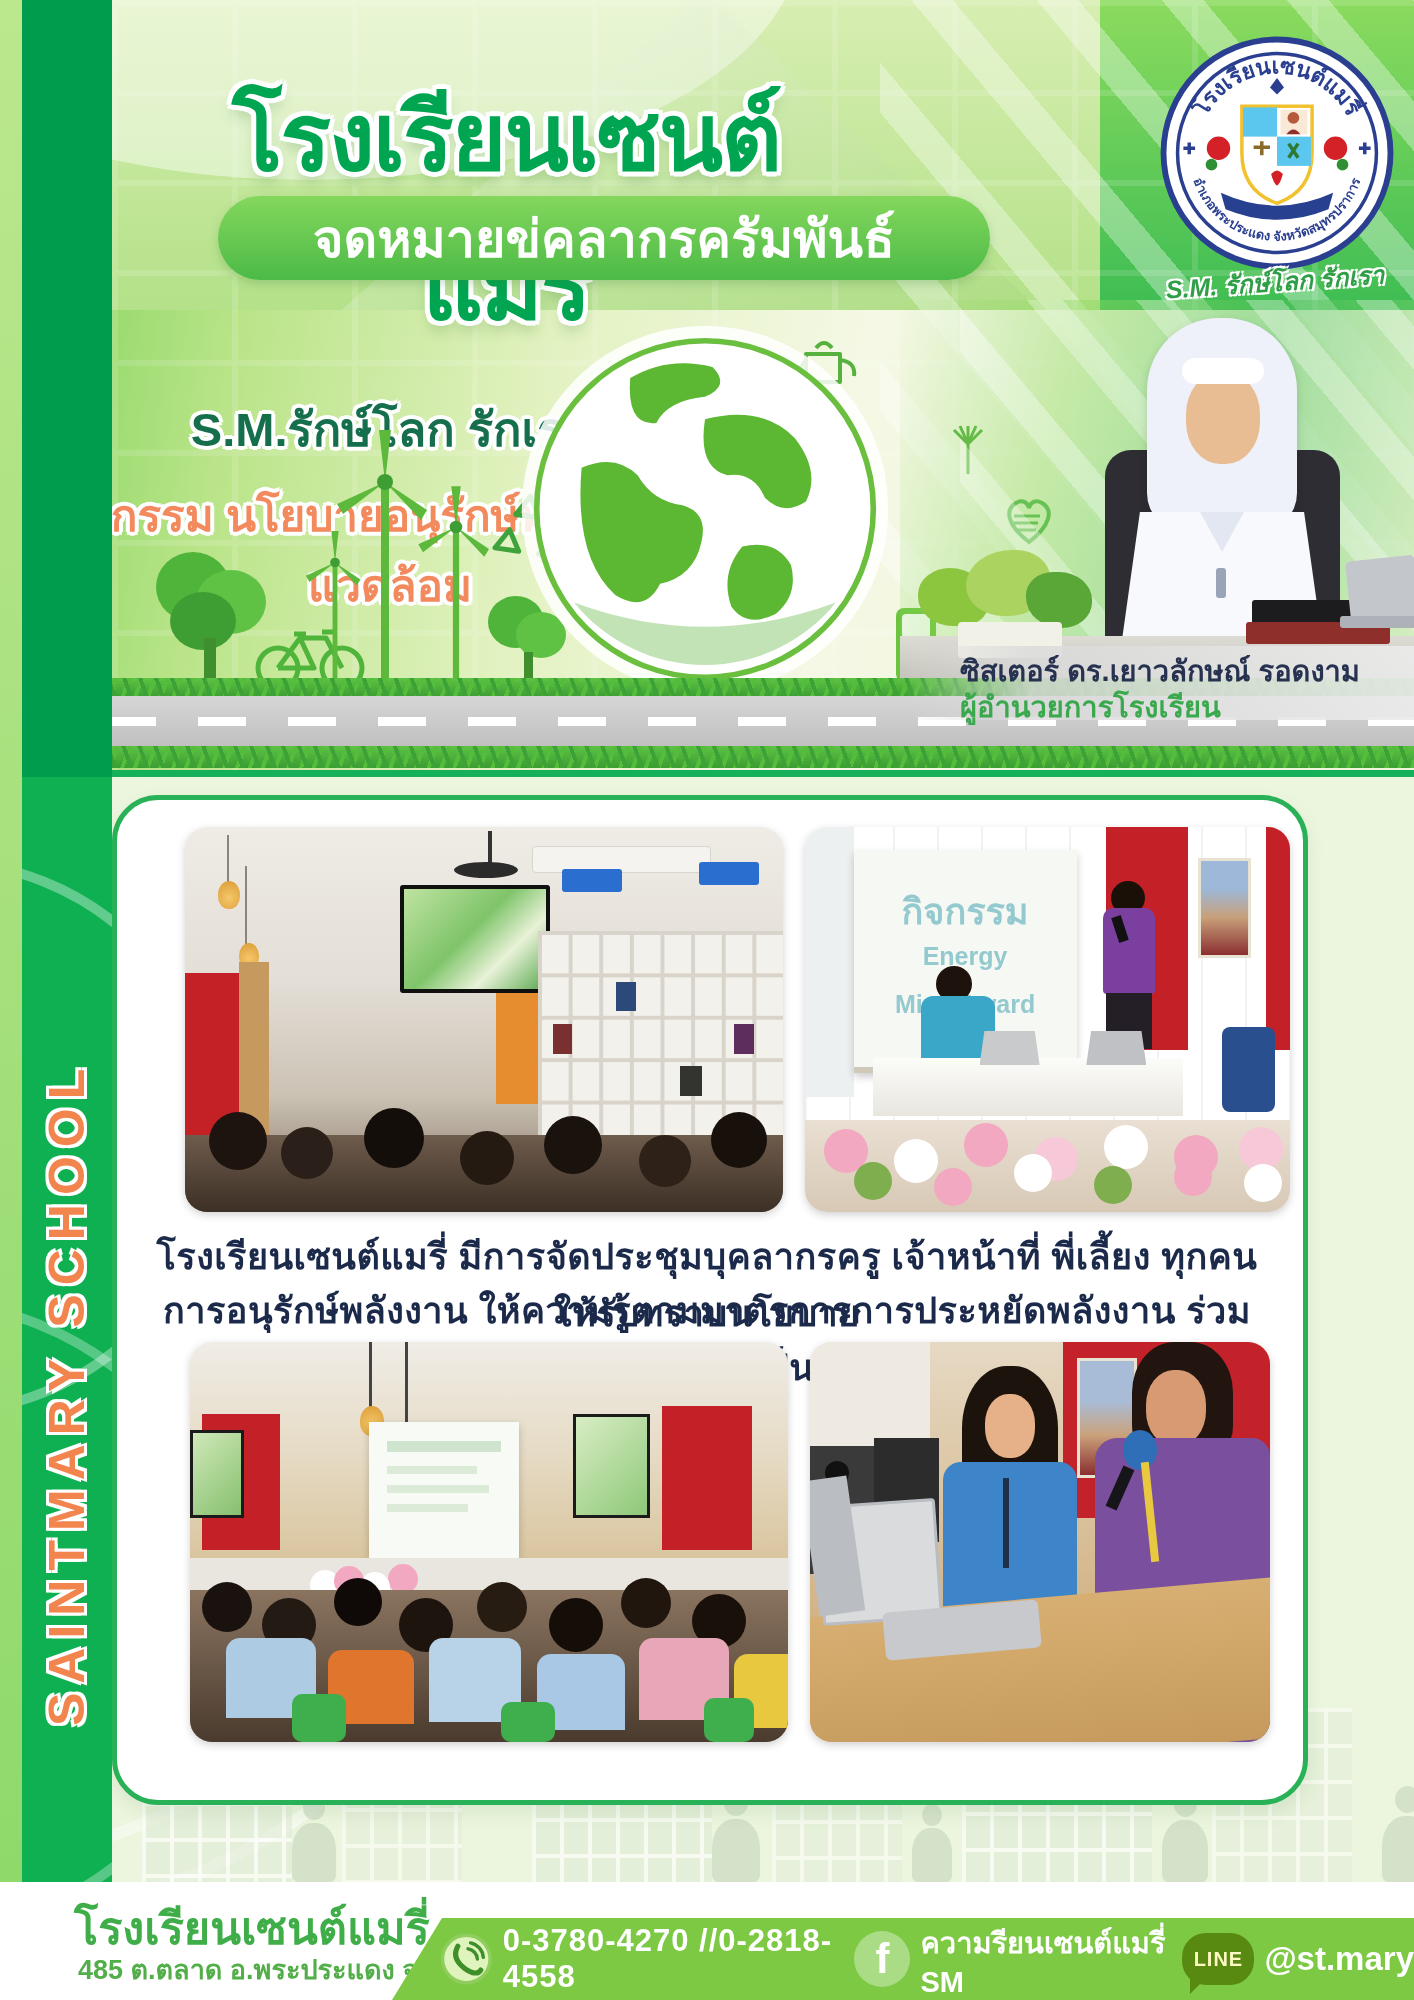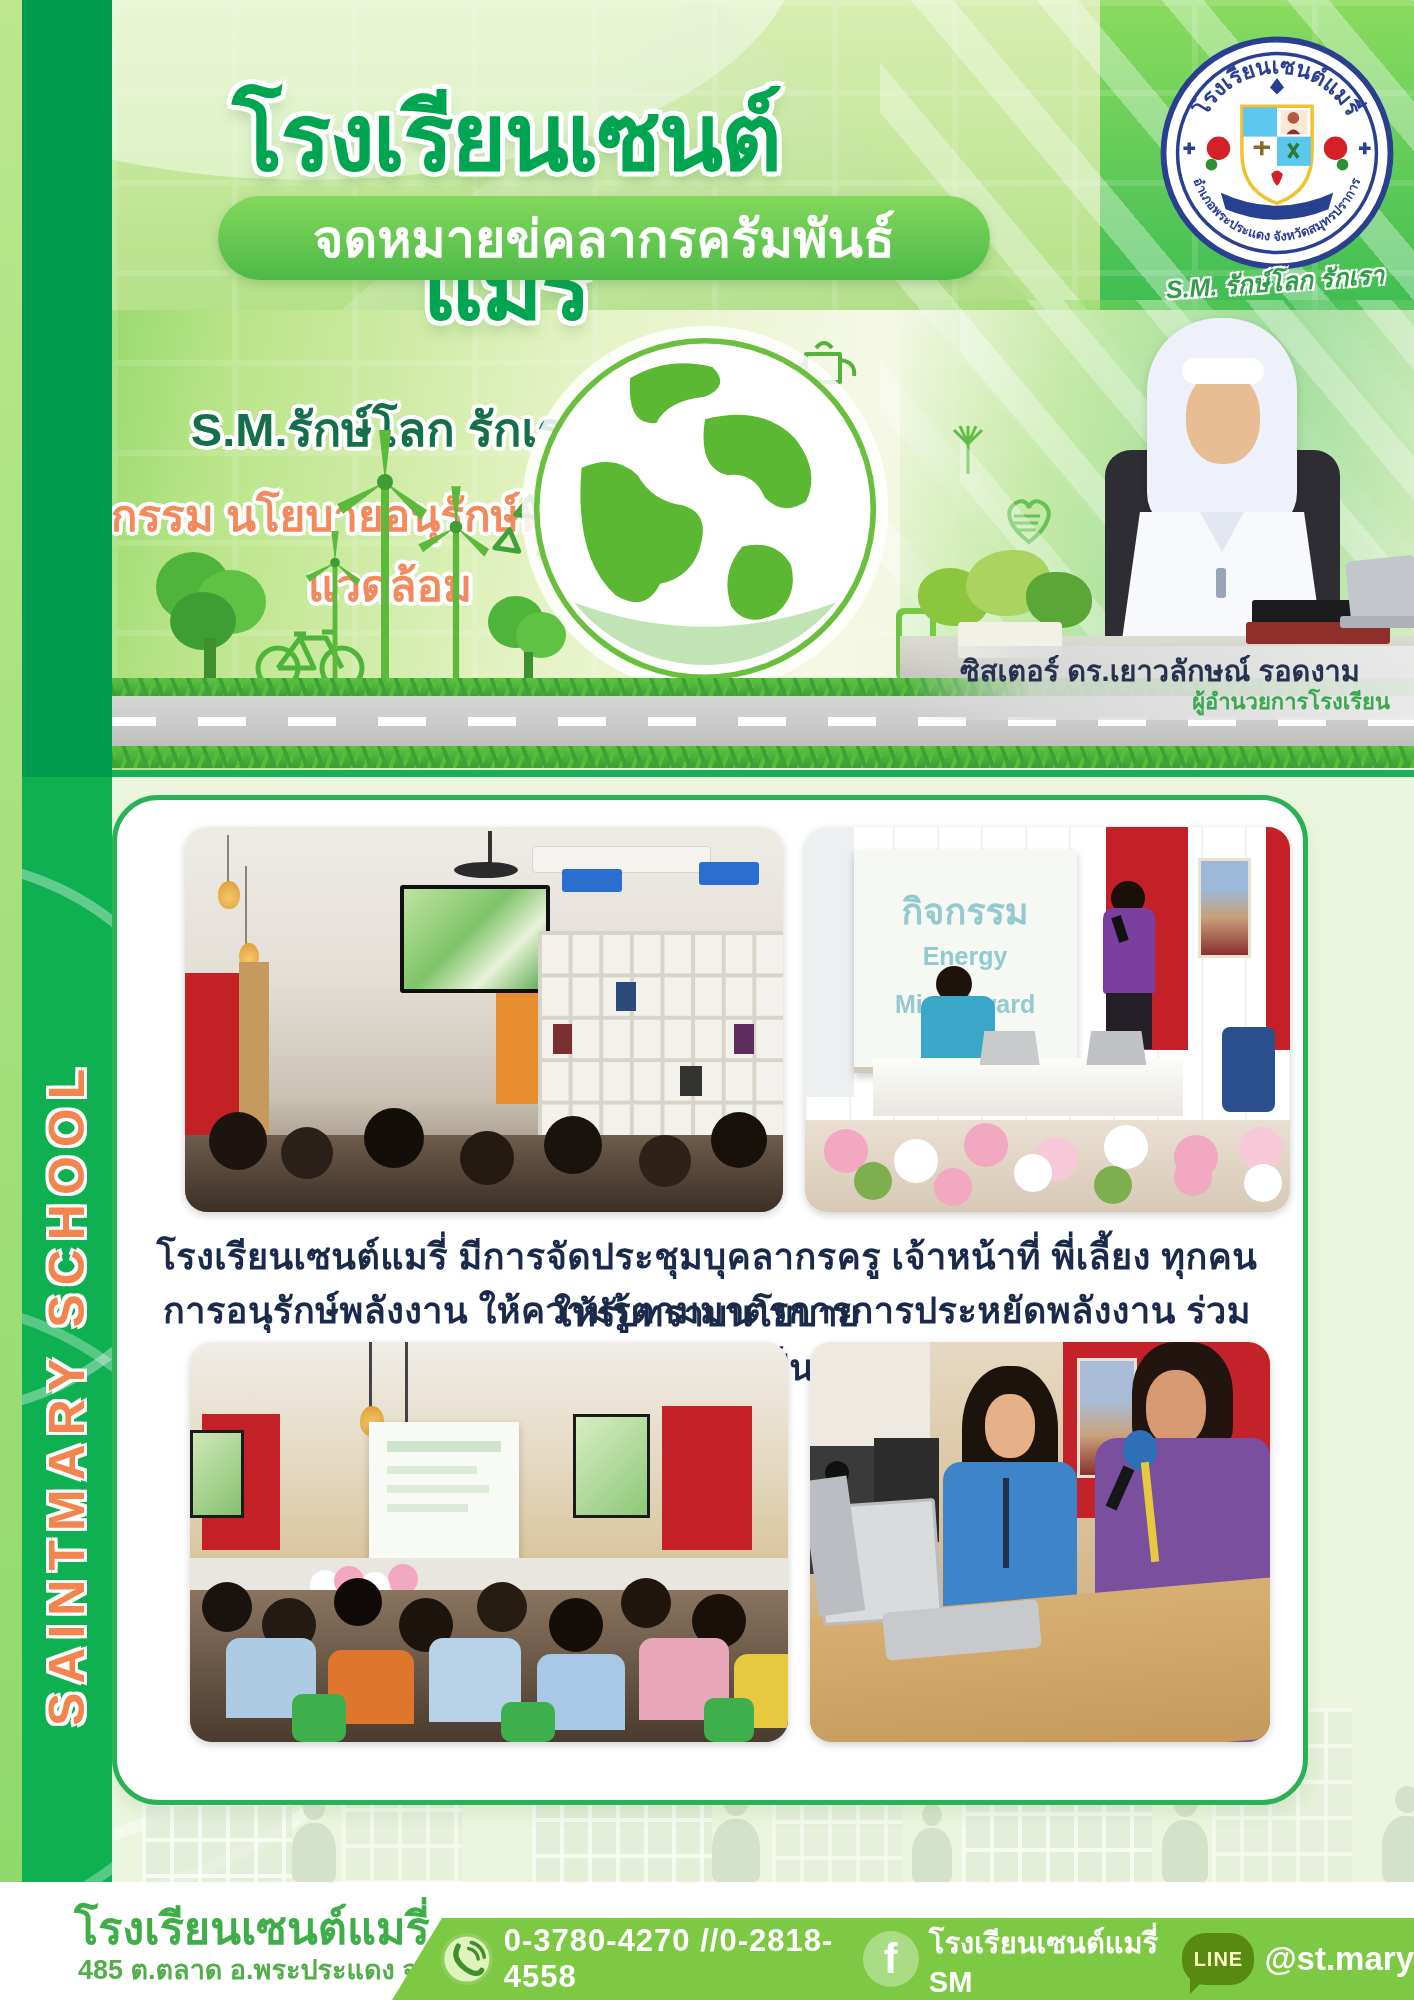--- a/index.html
+++ b/index.html
@@ -39,21 +39,21 @@
                   linear-gradient(180deg,#5ec344,#3b9c31)}
   .road{left:108px;top:696px;width:1306px;height:52px;background:linear-gradient(180deg,#d6d6d6,#bfbfbf)}
   .road-dash{left:108px;top:717px;width:1306px;height:9px;background:repeating-linear-gradient(90deg,#fff 0 48px,transparent 48px 90px)}
   .green-line{left:108px;top:770px;width:1306px;height:7px;background:#14b05a}
 
   
   .director{left:900px;top:300px;width:514px;height:400px;overflow:hidden;
     background:linear-gradient(105deg,rgba(142,217,96,0) 0%,rgba(142,217,96,.45) 30%,rgba(80,195,90,.5) 62%,rgba(170,225,140,.35) 100%)}
   .caption-band{left:905px;top:646px;width:509px;height:74px;background:linear-gradient(90deg,rgba(205,205,205,0),rgba(218,218,218,.85) 25%,rgba(235,235,235,.92))}
   .cap-name{left:930px;top:648px;width:460px;text-align:center;font-size:29px;font-weight:700;color:#26324f}
-  .cap-title{left:960px;top:684px;width:430px;text-align:right;font-size:22px;font-weight:700;color:#3aa94e}
+  .cap-title{left:960px;top:684px;width:430px;text-align:left;font-size:29px;font-weight:700;color:#3aa94e}
 
   
   .ring{position:absolute;border-radius:50%;border:12px solid rgba(255,255,255,.5)}
   .city{position:absolute;left:112px;top:1700px;width:1302px;height:182px;opacity:.6}
   .bld{position:absolute;background-color:#e0ebd6;background-image:linear-gradient(rgba(255,255,255,.95) 4px,transparent 4px),linear-gradient(90deg,rgba(255,255,255,.95) 4px,transparent 4px);background-size:28px 36px}
   .person{position:absolute}
   .person::before{content:'';position:absolute;left:25%;top:0;width:50%;height:28%;background:#c7d6be;border-radius:50%}
   .person::after{content:'';position:absolute;left:0;top:31%;width:100%;height:69%;background:#c7d6be;border-radius:45% 45% 12% 12%}
 
   .card{left:112px;top:795px;width:1196px;height:1010px;background:#fff;border:5px solid #28b157;border-radius:46px;box-shadow:0 8px 18px rgba(70,130,70,.12)}
@@ -423,20 +423,20 @@
     <svg width="62" height="62" viewBox="0 0 62 62">
       <circle cx="31" cy="31" r="28" fill="#dff3bd" stroke="#8fce5d" stroke-width="4"></circle>
       <path d="M21,16 q-8,14 8,26 q14,10 19,2" fill="none" stroke="#3e8f28" stroke-width="6" stroke-linecap="round"></path>
       <path d="M33,19 a13,13 0 0 1 11,12" fill="none" stroke="#3e8f28" stroke-width="4" stroke-linecap="round"></path>
       <path d="M36,12 a19,19 0 0 1 15,17" fill="none" stroke="#3e8f28" stroke-width="4" stroke-linecap="round"></path>
     </svg>
     <span class="f-phone">0-3780-4270 //0-2818-4558</span>
     <span class="f-fb-circle">
         <span class="f-fb-f">f</span>
       </span>
-    <span class="f-fb-name">โรงเรียนเซนต์แมรี่ SM</span>
+    <span class="f-fb-name">ความรียนเซนต์แมรี่ SM</span>
     <span class="f-line">
       <span class="f-line-label">LINE</span>
     </span>
     <span class="f-line-id">@st.mary</span>
   </div>
 
 </div>
 
 </body></html>

